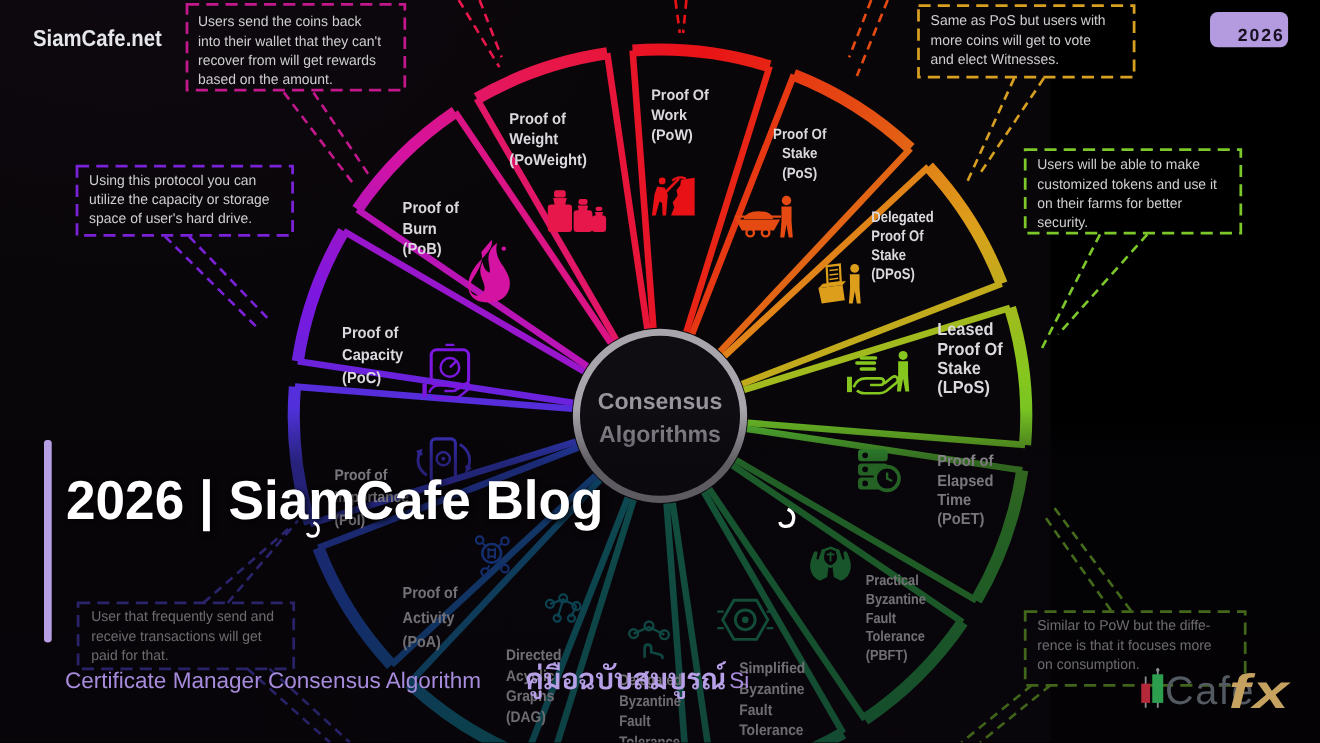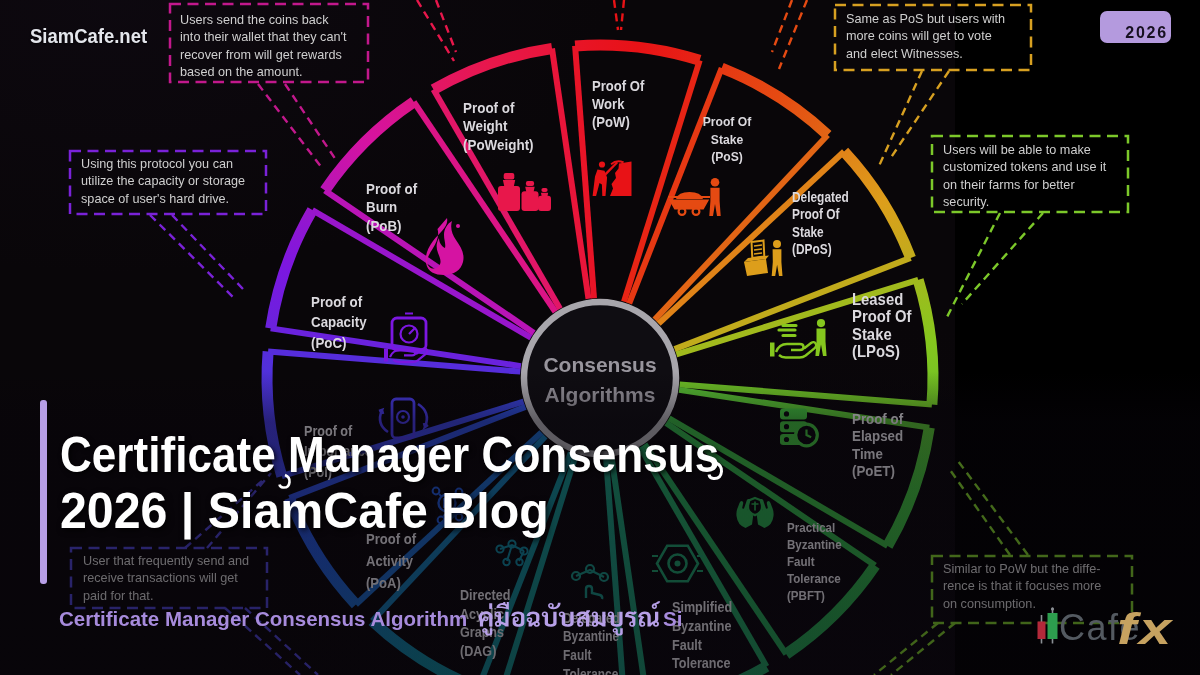--- a/index.html
+++ b/index.html
@@ -7,21 +7,21 @@
  #090609;font-family:"Liberation Sans",sans-serif}
 #scrim{position:absolute;left:0;top:0;width:1200px;height:675px;
  background:linear-gradient(180deg, rgba(5,3,8,0) 0%, rgba(5,3,8,0) 55%, rgba(7,4,10,.46) 62.5%, rgba(7,4,10,.52) 100%)}
 .hdr{position:absolute;left:30px;top:24px;color:#e4e6ec;font-weight:bold;font-size:21px;transform:scaleX(.88);transform-origin:0 0;text-shadow:0 1px 2px rgba(0,0,0,.6)}
 #badge{position:absolute;left:1100px;top:11px;width:71px;height:32px;background:#b49ade;border-radius:7px}
 #badge span{position:absolute;right:3px;bottom:1px;font-weight:bold;font-size:16px;letter-spacing:1.8px;color:#171021}
 #bar{position:absolute;left:40px;top:400px;width:6.5px;height:184px;background:#b79fe6;border-radius:3px}
 #title{position:absolute;left:60px;top:427px;color:#fff;font-weight:bold;font-size:50px;line-height:56px;white-space:nowrap;text-shadow:2px 2px 6px rgba(0,0,0,.85)}
 #title .sq{display:inline-block;transform:scaleX(.882);transform-origin:0 0}
 #title .sq3{display:inline-block;transform:scaleX(.966);transform-origin:0 0}
-#sub{position:absolute;left:59px;top:607px;color:#a78bdc;font-weight:bold;font-size:20.5px;white-space:nowrap}
+#sub{position:absolute;left:59px;top:607px;color:#a78bdc;font-weight:normal;font-size:20.5px;white-space:nowrap}
 svg text{font-family:"Liberation Sans",sans-serif}
 </style></head><body>
 <div id="stage">
 <svg width="1200" height="675" viewBox="0 0 1200 675" style="position:absolute;left:0;top:0">
 <defs>
         <linearGradient id="ag0" gradientUnits="userSpaceOnUse" x1="433.5" y1="89.6" x2="552" y2="48.5">
           <stop offset="0" stop-color="#e21667"></stop>
           <stop offset=".5" stop-color="#e8174b"></stop>
           <stop offset="1" stop-color="#e8153a"></stop>
         </linearGradient>
@@ -342,21 +342,20 @@
         <text x="600" y="402">Algorithms</text>
       </g>
 </svg>
 <div id="scrim"></div>
 <div class="hdr">SiamCafe.net</div>
 <div id="badge">
       <span>2026</span>
     </div>
 <div id="bar"></div>
 <div id="title">
-<div style="height:56px"><span class="sq">Certificate Manager Consensus</span></div>
 <div style="height:56px"><span class="sq3">2026 | SiamCafe Blog</span></div>
 <svg width="40" height="40" style="position:absolute;left:222px;top:48px;overflow:visible">
         <path d="M3 0 q5 2 4.5 7 q-.5 6 -6.5 5.5 q-3 -.3 -3.5 -3" fill="none" stroke="#fff" stroke-width="2.6"></path>
       </svg>
 <svg width="40" height="40" style="position:absolute;left:652px;top:36px;overflow:visible">
         <path d="M4 0 q6 2.5 5.5 8.5 q-.6 7.5 -8 7 q-4 -.4 -4.5 -4" fill="none" stroke="#fff" stroke-width="3"></path>
       </svg>
 </div>
 <div id="sub">Certificate Manager Consensus Algorithm<svg width="182" height="33.5" style="position:absolute;left:419px;top:-8.4px;overflow:visible">
         <g fill="#b7a0e8" transform="scale(0.5156)">

